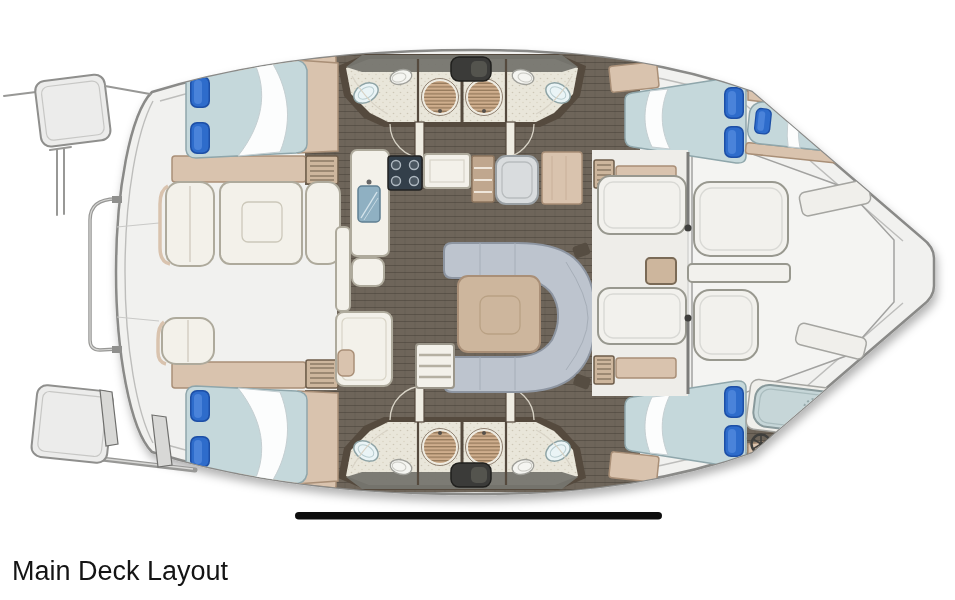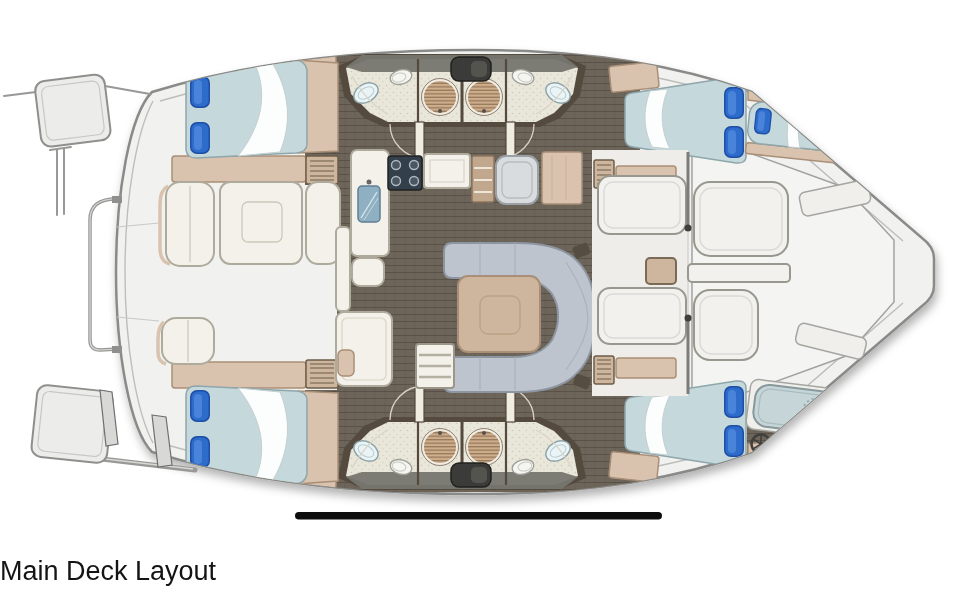--- a/index.html
+++ b/index.html
@@ -1,19 +1,19 @@
 <!DOCTYPE html>
 <html style="--text: #141414; --hull-fill: #f1f1ef; --hull-stroke: #8a8a88; --deck-seam: #bdbdbb; --rail-gray: #989896; --floor-dark: #6e655a; --wall-dark: #554a3e; --bath-floor: #e9e6da; --wood-tan: #d9c3ae; --wood-tan-dark: #a98f77; --wood-mid: #cdb69d; --cream: #f3f1ea; --cream-stroke: #aeaa9c; --mattress: #c5d8db; --mattress-stroke: #8fa6ab; --pillow-blue: #2e6ccb; --pillow-blue-dark: #1d4fa6; --pillow-blue-light: #4f87dd; --sofa-gray: #bdc4ce; --sofa-gray-stroke: #8d95a1; --shower-tan: #cfae8d; --shower-line: #8a6f52; --steel-blue: #8fb0c2; --stove-dark: #333f4a; --hatch-dark: #3b3b39; --bench-white: #f2f1ed; --bench-stroke: #98988f; --bar-black: #0d0d0d;"><head>
 <meta charset="utf-8">
 <style>
   html,body{margin:0;padding:0;background:#fff;}
   #stage{position:relative;width:955px;height:600px;background:#fff;overflow:hidden;
          font-family:"Liberation Sans", sans-serif;}
   #plan-svg{position:absolute;left:0;top:0;}
-  #caption{position:absolute;left:0px;top:556px;font-size:27px;color:var(--text,#141414);
+  #caption{position:absolute;left:12px;top:556px;font-size:27px;color:var(--text,#141414);
            letter-spacing:0px;white-space:nowrap;}
   .hull{fill:var(--hull-fill,#f1f1ef);stroke:var(--hull-stroke,#8a8a88);stroke-width:2.5;}
   .seamline{fill:none;stroke:var(--deck-seam,#bdbdbb);stroke-width:1.4;}
   .rail{fill:none;stroke:var(--rail-gray,#989896);stroke-linecap:round;}
   .plat{fill:#ececeb;stroke:#8f8f8d;stroke-width:2;}
   .platin{fill:none;stroke:#c7c7c5;stroke-width:1.2;}
   .tan{fill:var(--wood-tan,#d9c3ae);stroke:var(--wood-tan-dark,#a98f77);stroke-width:1.5;}
   .cream{fill:var(--cream,#f3f1ea);stroke:var(--cream-stroke,#aeaa9c);stroke-width:2;}
   .mattress{fill:var(--mattress,#c5d8db);stroke:var(--mattress-stroke,#8fa6ab);stroke-width:1.5;}
   .fold{fill:#fcfdfd;stroke:#c4ced1;stroke-width:1;}

